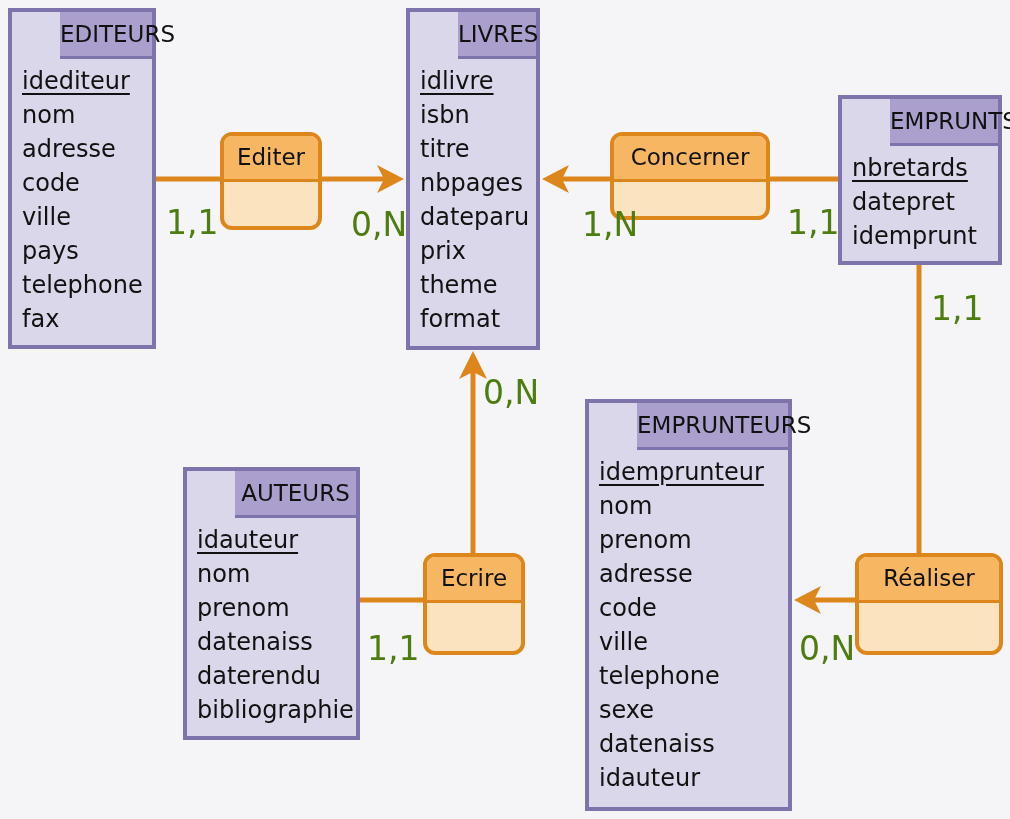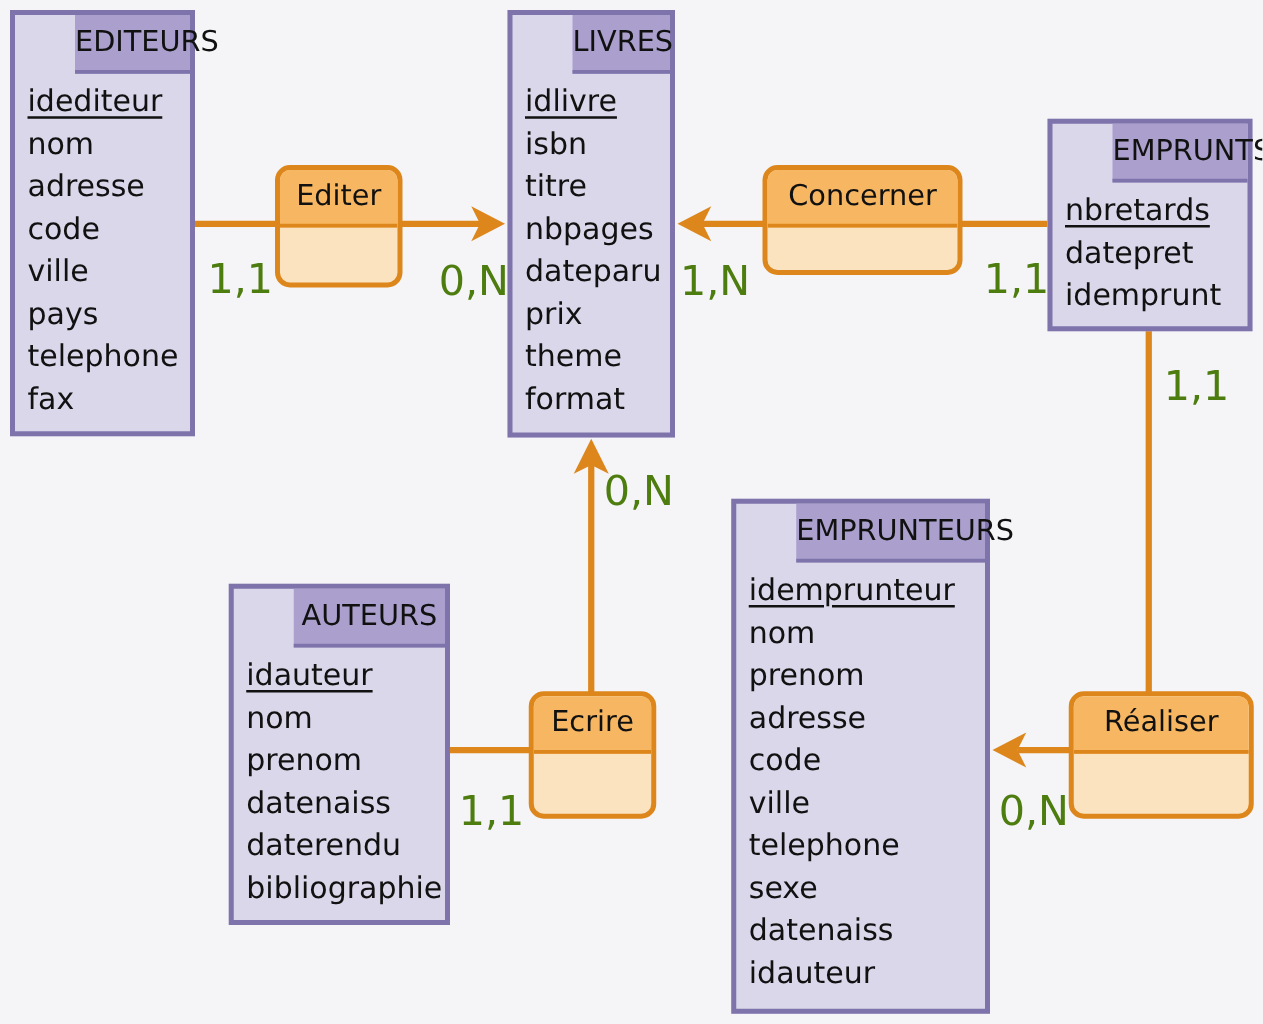--- a/index.html
+++ b/index.html
@@ -188,20 +188,20 @@
     <div class="relation-body"></div>
   </div>
 
   <div class="relation" style="left:855px; top:553px; width:148px; height:102px">
     <div class="relation-title">Réaliser</div>
     <div class="relation-body"></div>
   </div>
 
   <div class="card" style="left:166px; top:186px">1,1</div>
   <div class="card" style="left:351px; top:188px">0,N</div>
-  <div class="card" style="left:544px; top:188px">1,N</div>
+  <div class="card" style="left:582px; top:188px">1,N</div>
   <div class="card" style="left:787px; top:186px">1,1</div>
   <div class="card" style="left:931px; top:272px">1,1</div>
   <div class="card" style="left:483px; top:356px">0,N</div>
   <div class="card" style="left:367px; top:612px">1,1</div>
   <div class="card" style="left:799px; top:612px">0,N</div>
 
 </div>
 
 </body></html>

